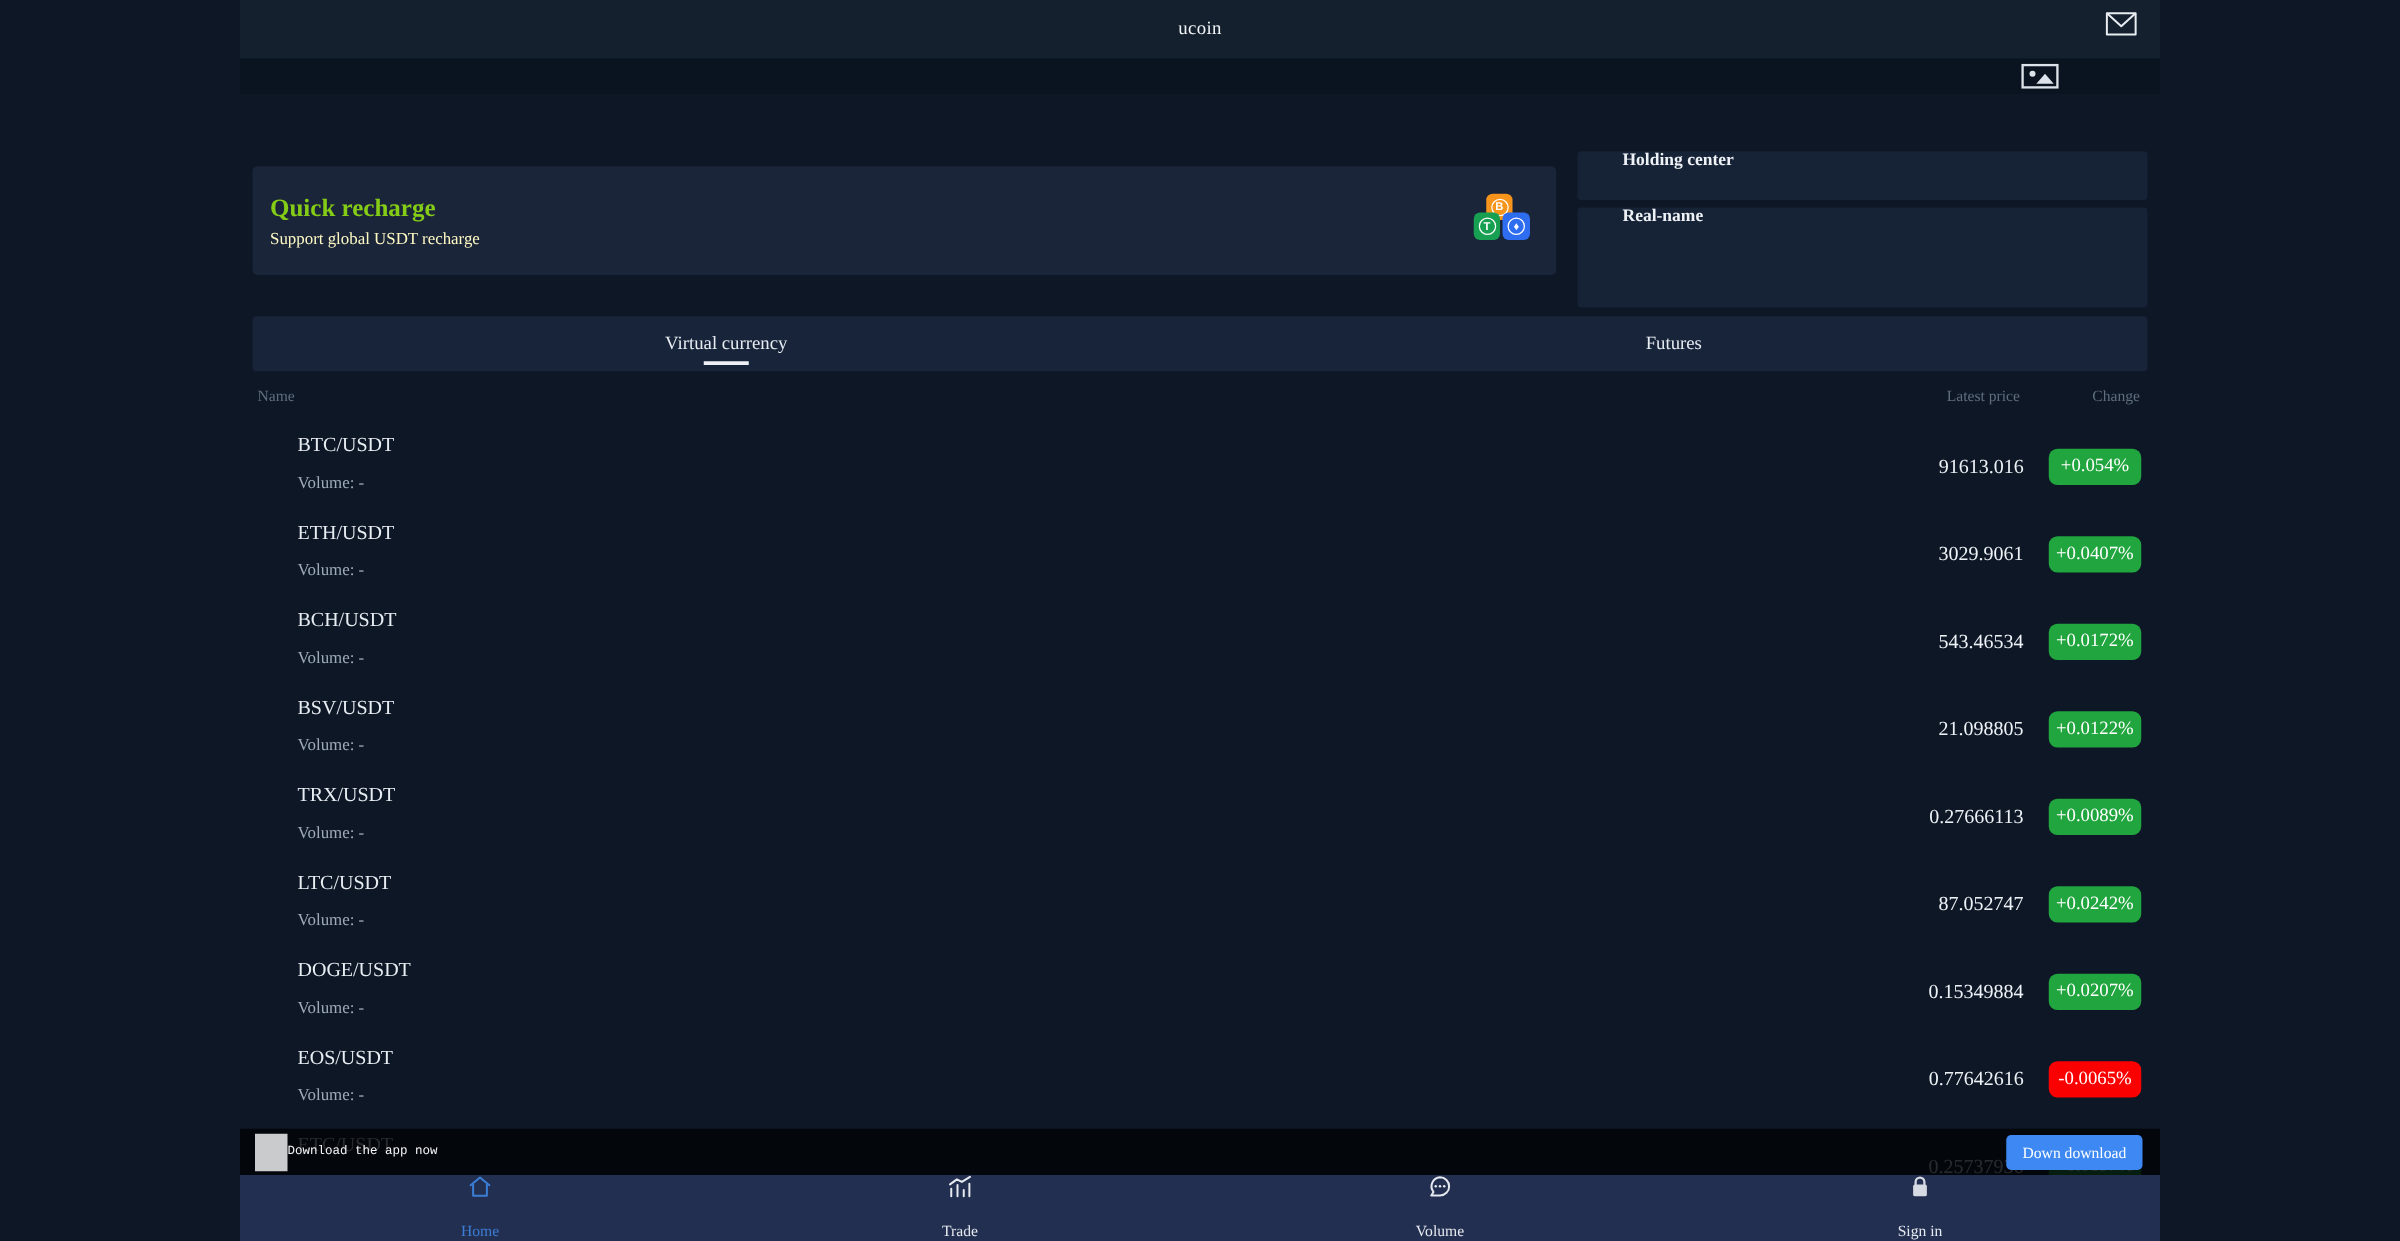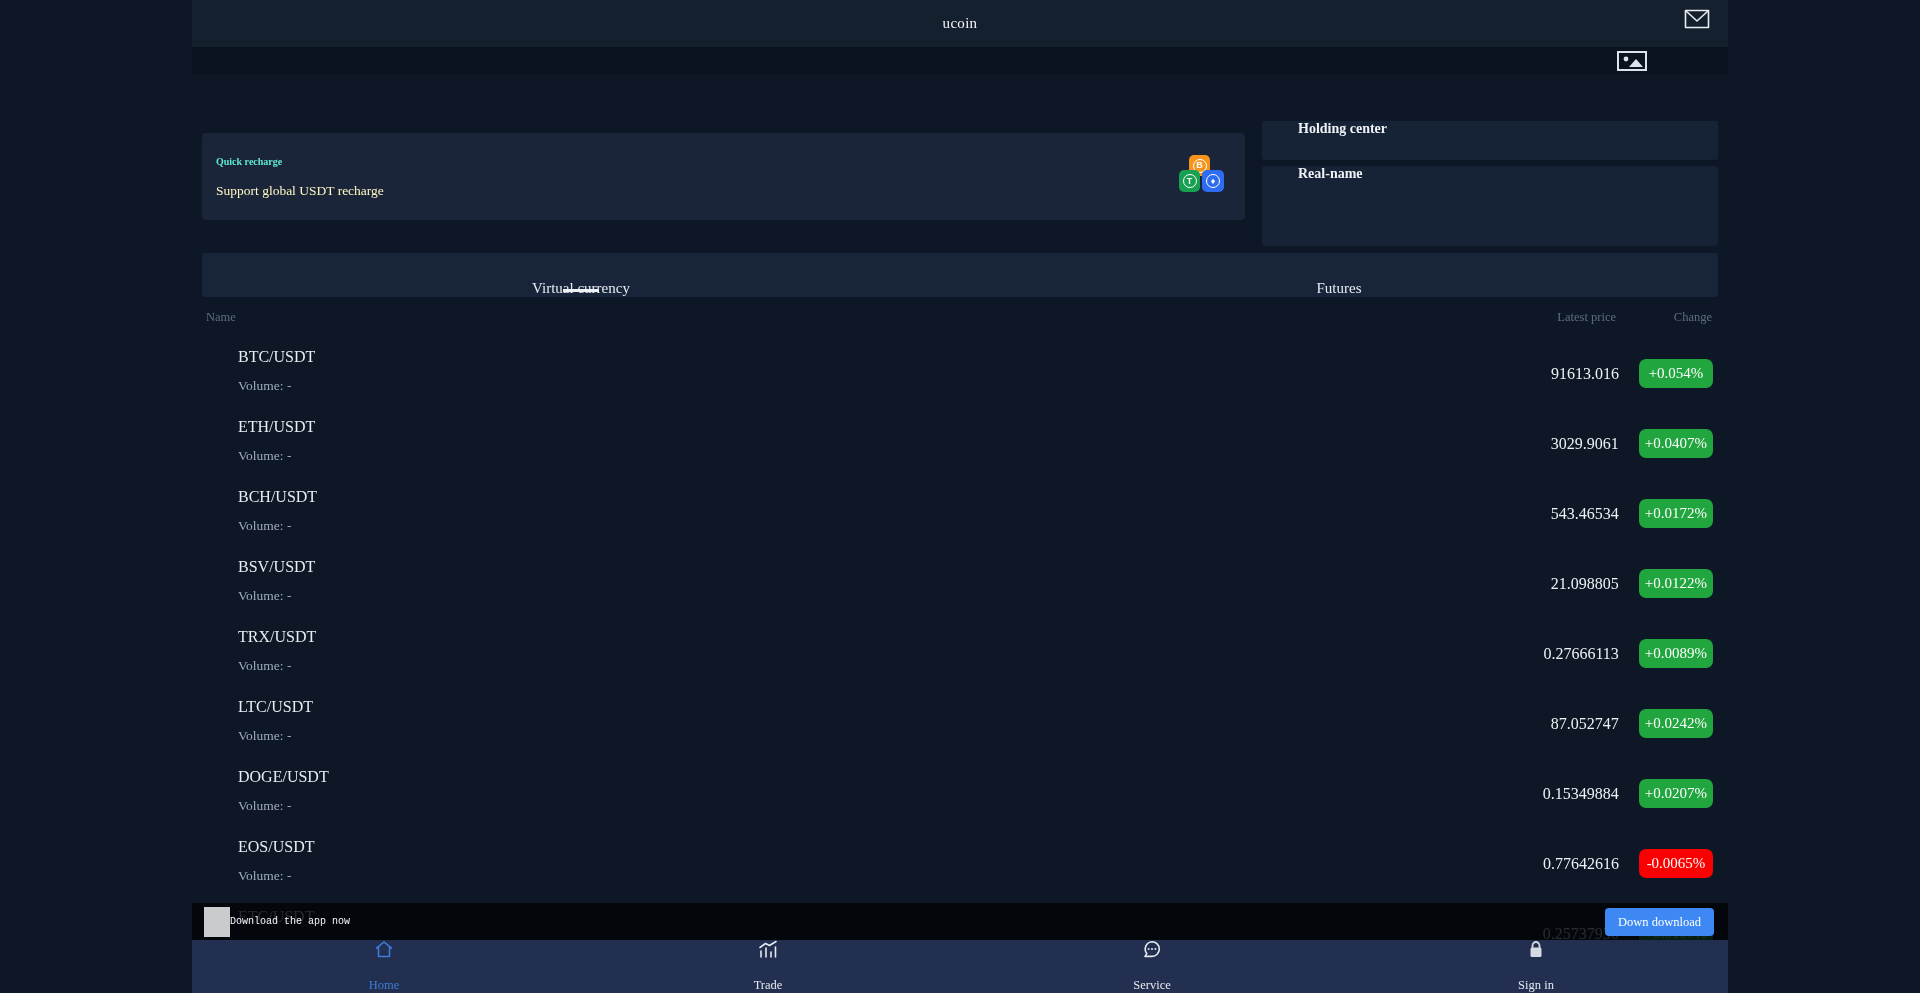--- a/index.html
+++ b/index.html
@@ -18,41 +18,41 @@
   .strip { position:absolute; top:47px; left:0; width:100%; height:28px; background:#0a1420; }
   .imgph { position:absolute; left:1425px; top:4px; }
 
   
   .notice { position:absolute; top:77px; left:10px; right:10px; height:31px; background:#131f30;
             border-radius:3px; display:flex; align-items:center; padding-left:25px; font-size:13px; color:#e9eef3; }
 
   
   .cards { position:absolute; top:121px; left:10px; right:10px; height:124px; }
   .qr-card { position:absolute; left:0; top:12px; width:1043px; height:87px; background:#1a2539; border-radius:4px; cursor:pointer; }
-  .qr-title { position:absolute; left:14px; top:23px; font-size:10px; font-weight:bold; color:#5eead4; }
+  .qr-title { position:absolute; left:14px; top:23px; font-size:20px; font-weight:bold; color:#84cc16; }
   .qr-sub   { position:absolute; left:14px; top:50px; font-size:13.5px; color:#fef9c3; }
   .coins { position:absolute; right:10px; top:22px; width:56px; height:46px; }
   .coin { position:absolute; display:flex; align-items:center; justify-content:center; border-radius:5px; }
   .coin .cc { width:14px; height:14px; border:1.5px solid #fff; border-radius:50%; display:flex;
               align-items:center; justify-content:center; font-size:9px; font-weight:bold; color:#fff;
               font-family:"Liberation Sans","DejaVu Sans",sans-serif; line-height:1; }
   .coin.btc { left:10px; top:0; width:21px; height:21px; background:#f7941c; z-index:1; }
   .coin.usdt{ left:0; top:15px; width:21px; height:22px; background:#17a052; z-index:2; }
   .coin.eth { left:23px; top:15px; width:22px; height:22px; background:#2e6cf0; z-index:2; }
 
   .right-col { position:absolute; left:1060px; right:0; top:0; }
   .menu-card { background:#162235; border-radius:3px; }
   .menu-card.a { height:39px; display:flex; }
   .menu-card.b { margin-top:6px; height:80px; }
   .menu-item { padding-left:36px; font-size:14px; font-weight:bold; color:#eef2f6; cursor:pointer; }
   .menu-card.b .menu-item + .menu-item { margin-top:17px; }
 
   
   .tabbar { position:absolute; top:253px; left:10px; right:10px; height:44px; background:#182439;
-            border-radius:3px; display:flex;align-items:flex-end; }
+            border-radius:3px; display:flex; }
   .tab { width:50%; display:flex; align-items:center; justify-content:center; font-size:15px; color:#e6ecf2; cursor:pointer; }
   .tab-underline { position:absolute; left:calc(25% - 18px); bottom:5px; width:36px; height:3px; background:#edf1f6; }
 
   
   .thead { position:absolute; top:301px; left:0; width:100%; height:30px; font-size:12.5px; color:#5f6d7d; }
   .thead .h-name   { position:absolute; left:14px;  top:9px; }
   .thead .h-price  { position:absolute; right:112px; top:9px; }
   .thead .h-change { position:absolute; right:16px; top:9px; }
 
   .rows { position:absolute; top:335px; left:0; width:100%; }
@@ -268,21 +268,21 @@
     </div>
     <div class="nav-item">
       <span>
         <svg width="22" height="19" viewBox="0 0 22 19">
           <path class="st" d="M11 1.8 a7.3 7.3 0 0 1 7.3 7.3 a7.3 7.3 0 0 1 -7.3 7.3 h-7 l1.8 -2.8 a7.3 7.3 0 0 1 5.2 -11.8 Z"></path>
           <circle cx="7.6" cy="9" r="1" fill="currentColor"></circle>
           <circle cx="11" cy="9" r="1" fill="currentColor"></circle>
           <circle cx="14.4" cy="9" r="1" fill="currentColor"></circle>
         </svg>
       </span>
-      <span class="lbl">Service</span>
+      <span class="lbl">Volume</span>
     </div>
     <div class="nav-item">
       <span>
         <svg width="18" height="19" viewBox="0 0 18 19">
           <path d="M5.5 8 L5.5 5.5 a3.5 3.5 0 0 1 7 0 L12.5 8" fill="none" stroke="#d6dae2" stroke-width="1.8"></path>
           <rect x="3.5" y="7.5" width="11" height="9.5" rx="1.5" fill="#d6dae2"></rect>
         </svg>
       </span>
       <span class="lbl">Sign in</span>
     </div>

